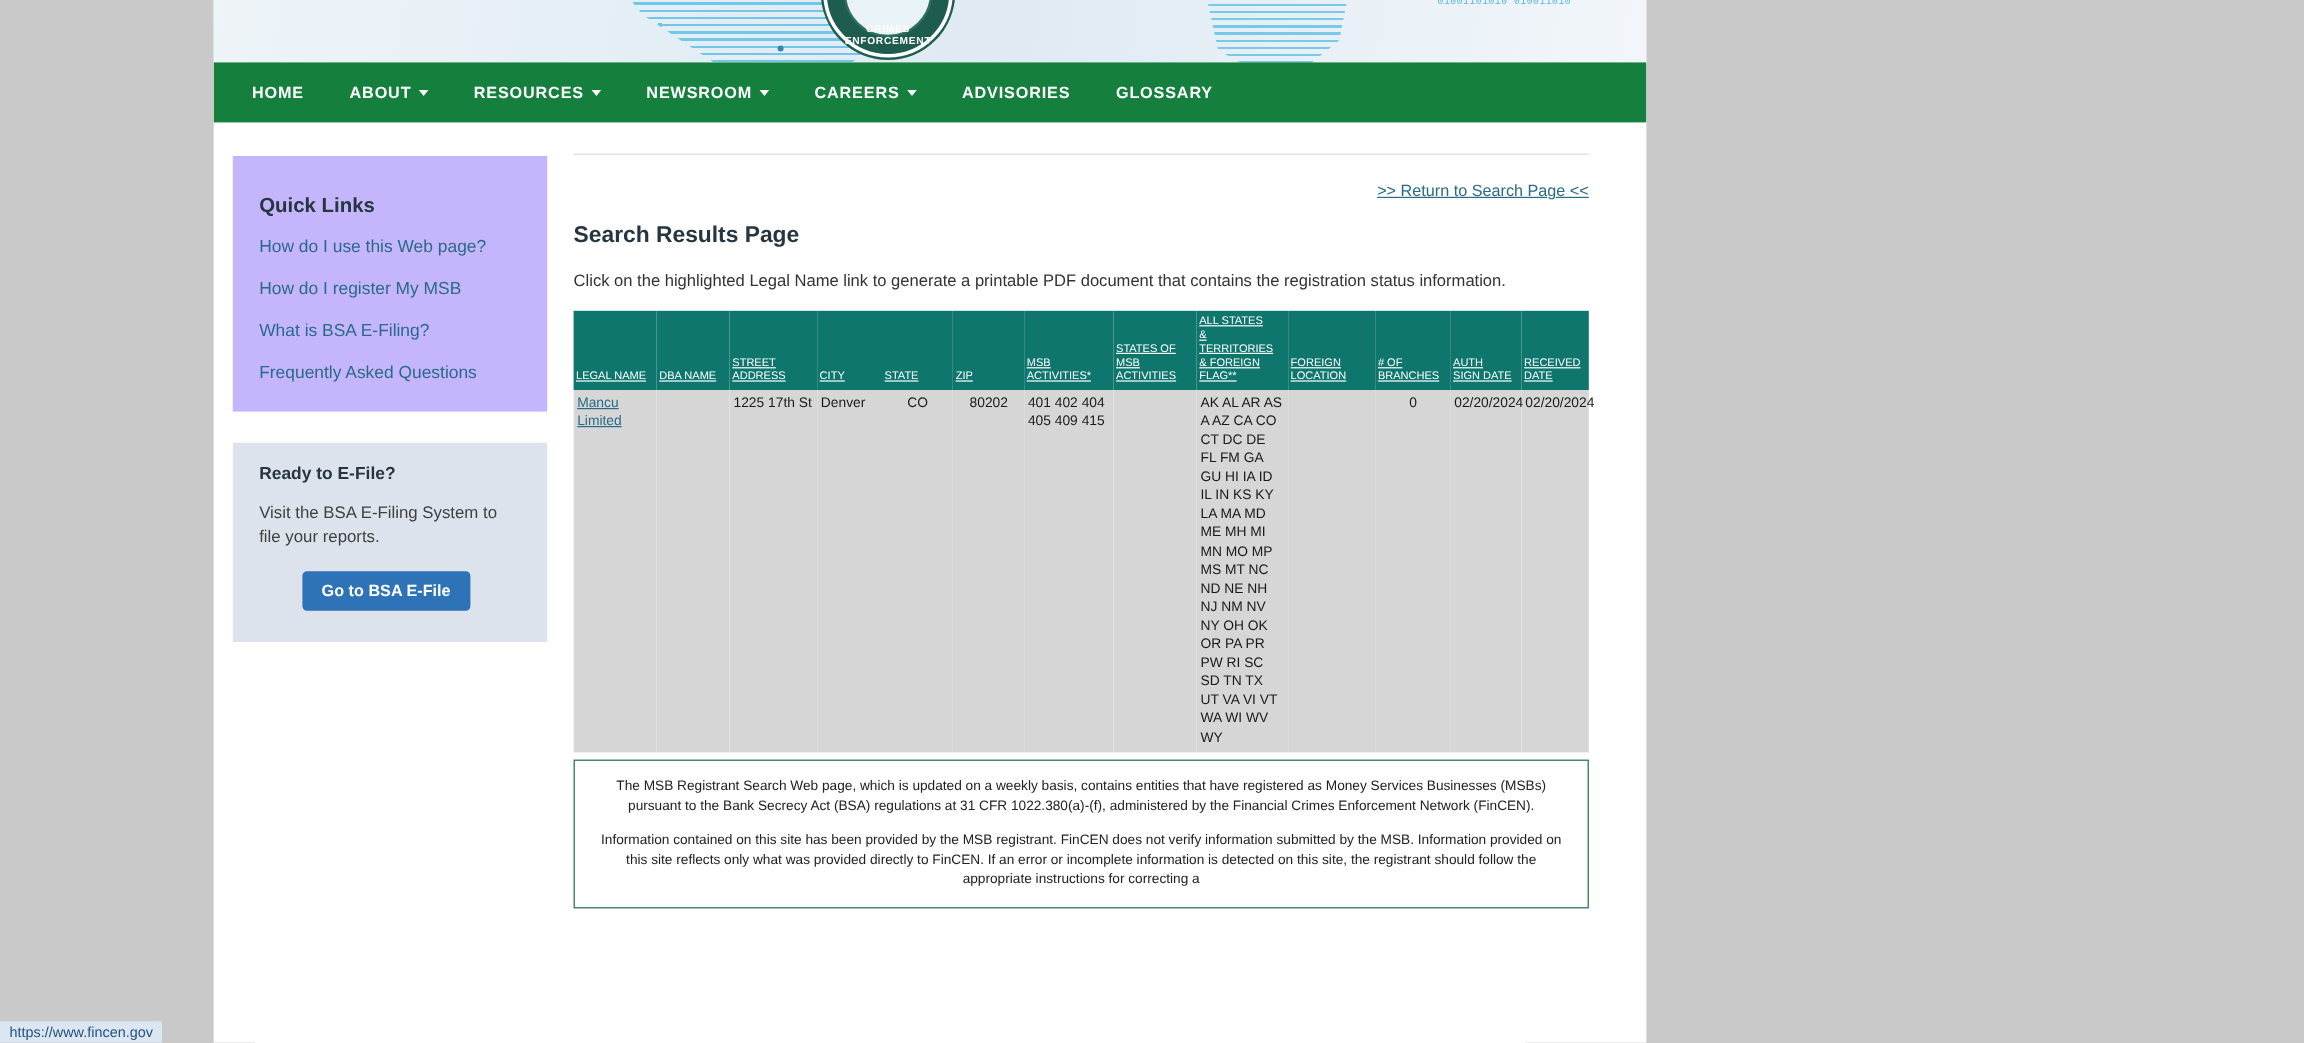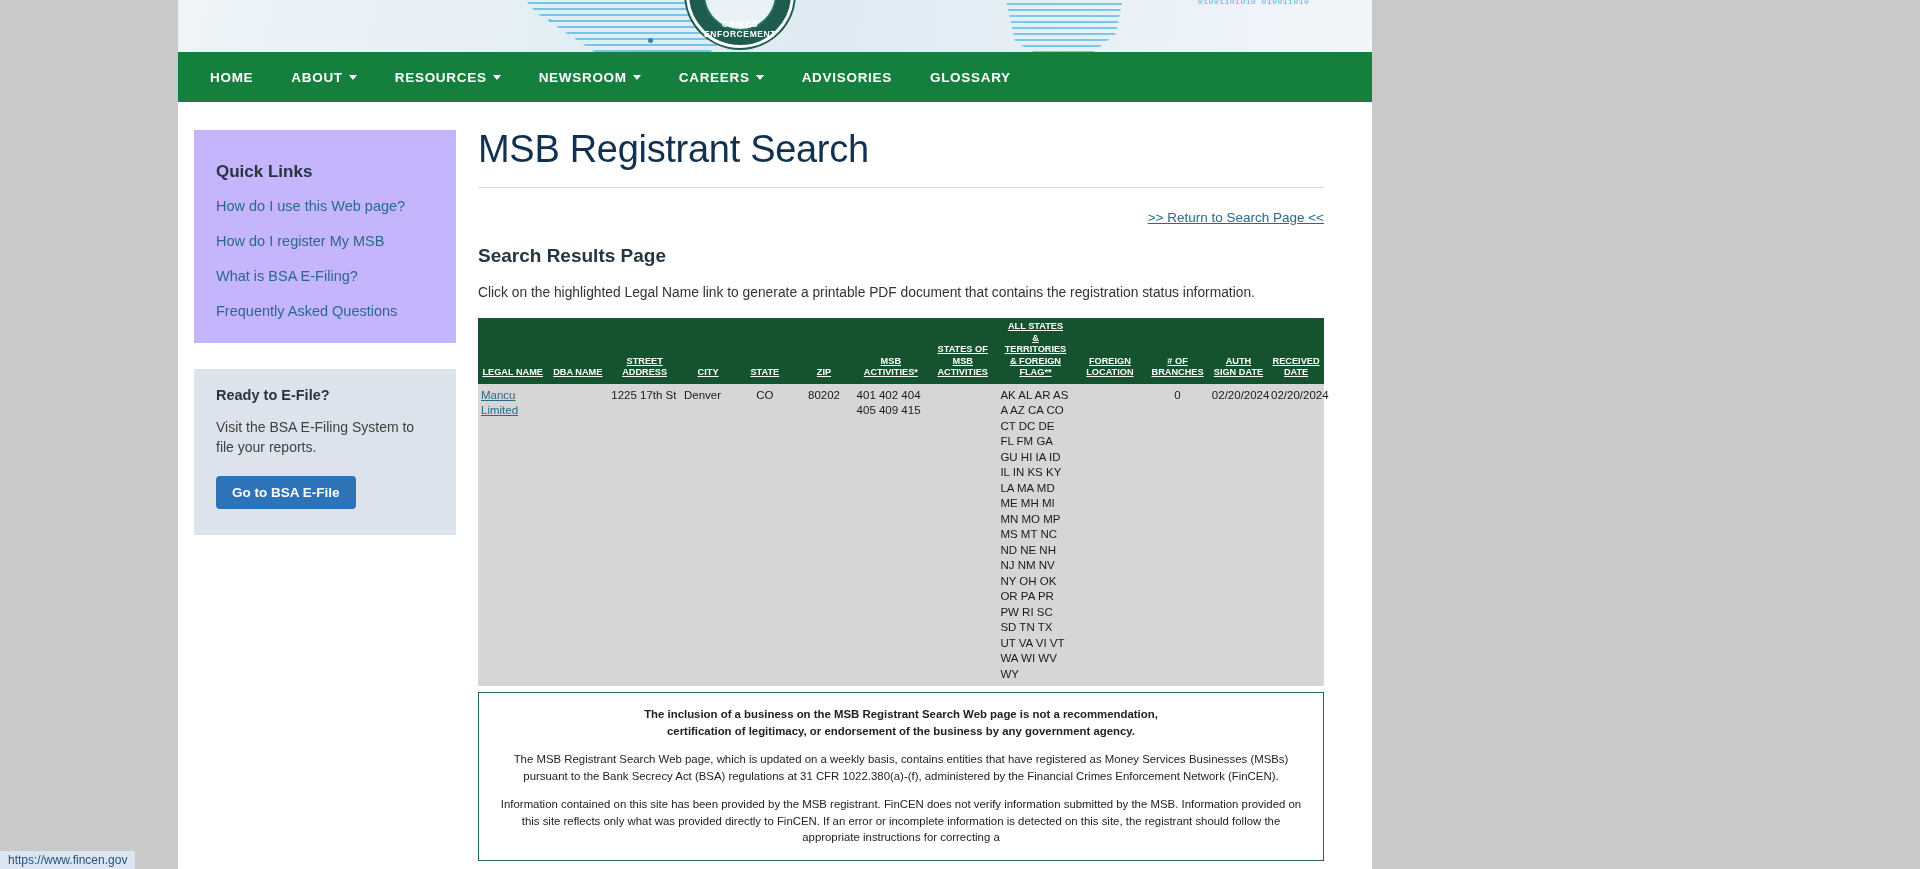--- a/index.html
+++ b/index.html
@@ -189,20 +189,21 @@
     display: inline-block;
     background: #2e72b8;
     color: #ffffff;
     font-size: 13.5px;
     font-weight: bold;
     padding: 9px 16px;
     border-radius: 4px;
     border: none;
     cursor: pointer;
     font-family: "Liberation Sans", sans-serif;
+    margin-left: 36px;
   }
   .main {
     flex: 1;
     padding: 26px 48px 0 22px;
     min-width: 0;
   }
   .page-title {
     font-size: 38px;
     color: #12304f;
     font-weight: normal;
@@ -243,27 +244,27 @@
   .star { color: #c0392b; font-weight: bold; }
   .keylink { color: #2a6a87; text-decoration: underline; cursor: pointer; }
   
   .results-table {
     width: 100%;
     border-collapse: collapse;
     margin-top: 14px;
     table-layout: fixed;
   }
   .results-table thead th {
-    background: #14532d;
+    background: #0f766e;
     color: #ffffff;
     font-size: 9.2px;
-    font-weight: bold;
+    font-weight: normal;
     vertical-align: bottom;
     padding: 3px 2px 5px 2px;
-    text-align: center;
+    text-align: left;
     line-height: 1.25;
   }
   .results-table thead th span.u { text-decoration: underline; display: block; }
   .results-table tbody td {
     background: #d6d6d6;
     font-size: 11.5px;
     color: #1a1a1a;
     vertical-align: top;
     padding: 4px 3px;
     line-height: 1.35;
@@ -371,21 +372,20 @@
         </div>
 
         <div class="card efile">
           <div class="card-title">Ready to E-File?</div>
           <p class="efile-text">Visit the BSA E-Filing System to file your reports.</p>
           <button class="efile-btn">Go to BSA E-File</button>
         </div>
       </div>
 
       <div class="main">
-        <h1 class="page-title">MSB Registrant Search</h1>
         <hr class="title-rule">
 
         <a class="return-link">&gt;&gt; Return to Search Page &lt;&lt;</a>
 
         <h2 class="results-head">Search Results Page</h2>
         <p class="intro">Click on the highlighted Legal Name link to generate a printable PDF document that contains the registration status information.</p>
 
 
         <table class="results-table">
           <colgroup>
@@ -473,24 +473,20 @@
               <td>AK AL AR AS A AZ CA CO CT DC DE FL FM GA GU HI IA ID IL IN KS KY LA MA MD ME MH MI MN MO MP MS MT NC ND NE NH NJ NM NV NY OH OK OR PA PR PW RI SC SD TN TX UT VA VI VT WA WI WV WY</td>
               <td></td>
               <td class="cell-center">0</td>
               <td class="cell-center">02/20/2024</td>
               <td class="cell-center">02/20/2024</td>
             </tr>
           </tbody>
         </table>
 
         <div class="disclaimer">
-          <p class="disclaimer-title">
-            <span>The inclusion of a business on the MSB Registrant Search Web page is not a recommendation,</span><br>
-            <span>certification of legitimacy, or endorsement of the business by any government agency.</span>
-          </p>
           <p>The MSB Registrant Search Web page, which is updated on a weekly basis, contains entities that have registered as Money Services Businesses (MSBs) pursuant to the Bank Secrecy Act (BSA) regulations at 31 CFR 1022.380(a)-(f), administered by the Financial Crimes Enforcement Network (FinCEN).</p>
           <p>Information contained on this site has been provided by the MSB registrant. FinCEN does not verify information submitted by the MSB. Information provided on this site reflects only what was provided directly to FinCEN. If an error or incomplete information is detected on this site, the registrant should follow the appropriate instructions for correcting a</p>
         </div>
       </div>
     </div>
   </div>
 
   <div class="statusbar">https://www.fincen.gov</div>
 </div>
 

